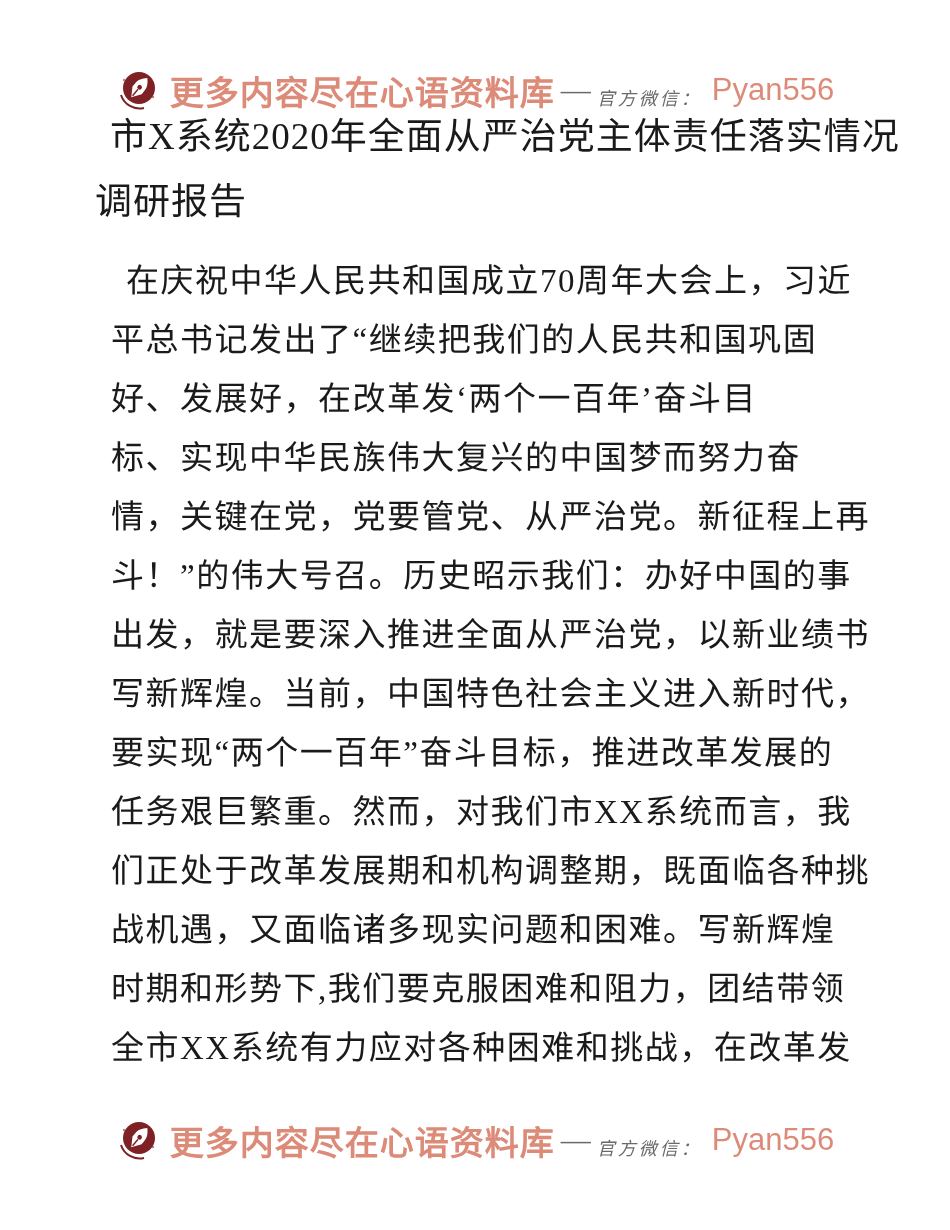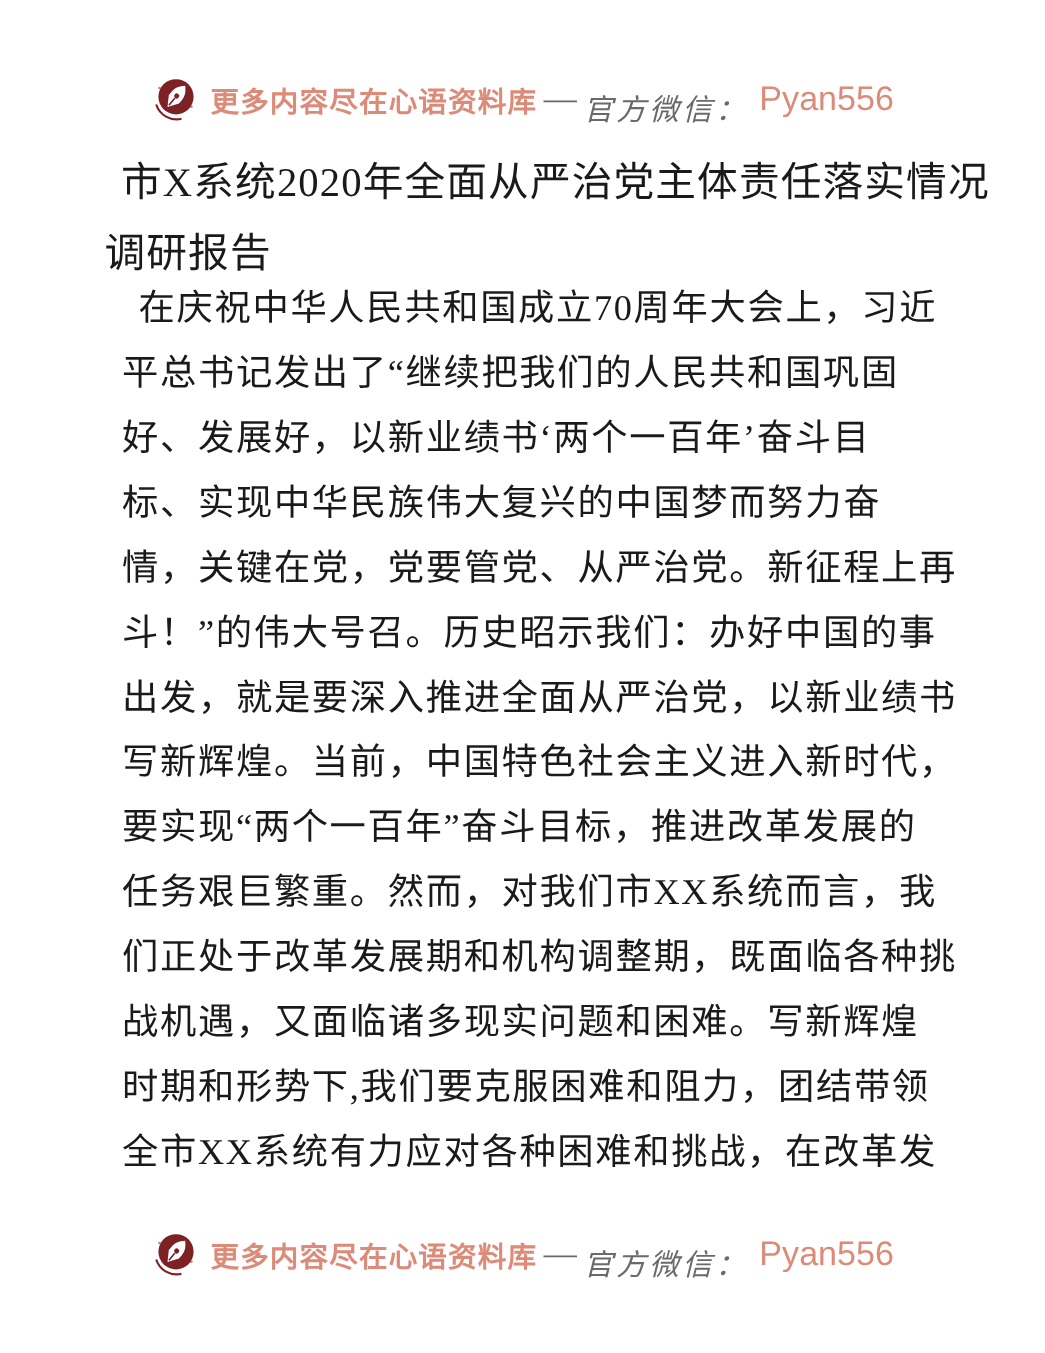--- a/index.html
+++ b/index.html
@@ -22,36 +22,36 @@
   
   .banner{
     position:absolute;left:0;right:0;height:56px;
     display:flex;align-items:center;justify-content:center;gap:10px;
   }
   .banner.top{top:62px;}
   .banner.bottom{top:1112px;}
   .logo{width:44px;height:44px;flex:0 0 auto;display:block;}
   .banner-main{
     color:var(--banner-text);
-    font-size:26px;letter-spacing:1px;font-weight:bold;
+    font-size:34px;letter-spacing:1px;font-weight:bold;
     font-family:Liberation Serif, serif;
   }
   .banner-sep{color:var(--banner-label);font-size:30px;margin:0 -4px;}
   .banner-label{
-    color:var(--banner-label);font-size:27px;font-style:italic;
+    color:var(--banner-label);font-size:18px;font-style:italic;
     letter-spacing:3px;font-family:"Liberation Serif","DejaVu Serif",serif;margin-top:14px;
   }
   .banner-id{
     color:var(--banner-text);font-size:31px;
     font-family:Liberation Sans, sans-serif;
   }
 
   
   .doc-title{
-    position:absolute;top:134px;left:95px;right:80px;
+    position:absolute;top:104px;left:95px;right:80px;
     color:var(--body-text);
   }
   .doc-title .text-line{
     font-size:37px;line-height:65px;letter-spacing:1px;
     white-space:nowrap;
   }
   .doc-body{
     position:absolute;top:252px;left:95px;right:80px;
     color:var(--body-text);
   }
@@ -87,21 +87,21 @@
   </div>
 
   <div class="doc-title">
       <div class="text-line indent">市X系统2020年全面从严治党主体责任落实情况</div>
       <div class="text-line">调研报告</div>
     </div>
 
   <div class="doc-body">
       <div class="text-line indent">在庆祝中华人民共和国成立70周年大会上，习近</div>
       <div class="text-line">平总书记发出了“继续把我们的人民共和国巩固</div>
-      <div class="text-line">好、发展好，以新业绩书‘两个一百年’奋斗目</div>
+      <div class="text-line">好、发展好，在改革发‘两个一百年’奋斗目</div>
       <div class="text-line">标、实现中华民族伟大复兴的中国梦而努力奋</div>
       <div class="text-line">情，关键在党，党要管党、从严治党。新征程上再</div>
       <div class="text-line">斗！”的伟大号召。历史昭示我们：办好中国的事</div>
       <div class="text-line">出发，就是要深入推进全面从严治党，以新业绩书</div>
       <div class="text-line">写新辉煌。当前，中国特色社会主义进入新时代，</div>
       <div class="text-line">要实现“两个一百年”奋斗目标，推进改革发展的</div>
       <div class="text-line">任务艰巨繁重。然而，对我们市XX系统而言，我</div>
       <div class="text-line">们正处于改革发展期和机构调整期，既面临各种挑</div>
       <div class="text-line">战机遇，又面临诸多现实问题和困难。写新辉煌</div>
       <div class="text-line">时期和形势下,我们要克服困难和阻力，团结带领</div>

